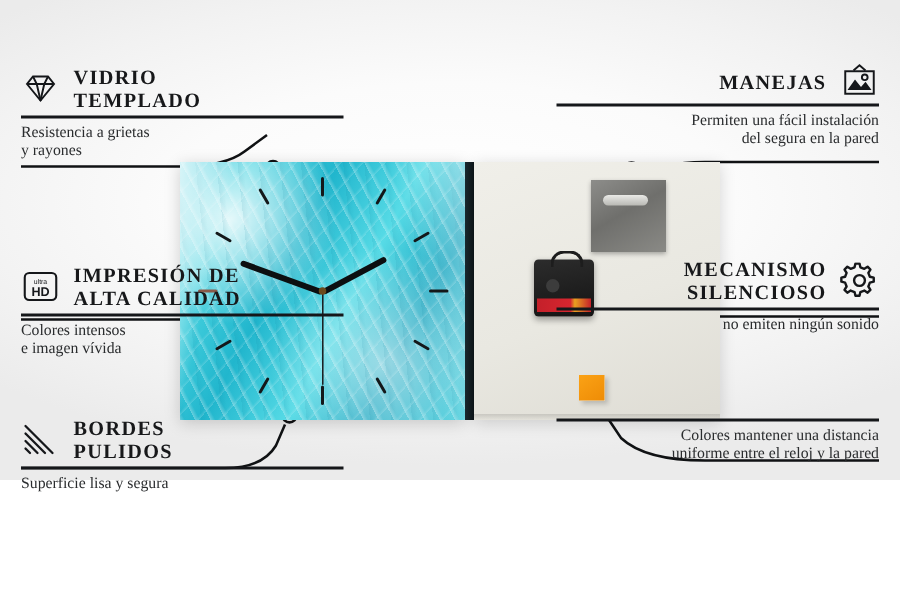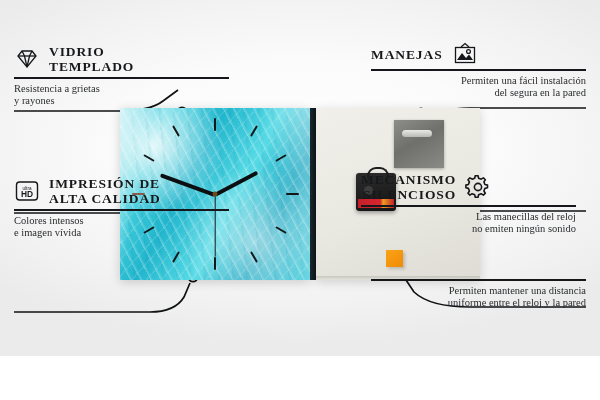--- a/index.html
+++ b/index.html
@@ -2,21 +2,21 @@
 <html><head>
 <meta charset="utf-8">
 <style>
   html,body{margin:0;padding:0;}
   body{
     width:600px;height:400px;overflow:hidden;
     font-family:"Liberation Serif",serif;
     background:#ffffff;
   }
   #stage{
-    position:relative;width:600px;height:356px;
+    position:relative;width:600px;height:320px;
     background:
       radial-gradient(ellipse 70% 55% at 50% 42%, #ffffff 0%, #fbfbfb 45%, #f2f2f2 78%, #ebebeb 100%);
   }
   
   .product{position:absolute;left:120px;top:108px;width:360px;height:172px;}
   .panel{position:absolute;top:0;height:172px;}
   .front{left:0;width:190px;
     background:
       radial-gradient(circle at 18% 22%, rgba(255,255,255,.85) 0%, rgba(255,255,255,0) 34%),
       radial-gradient(circle at 72% 78%, rgba(255,255,255,.55) 0%, rgba(255,255,255,0) 40%),
@@ -56,36 +56,36 @@
     border:2px solid #1d1d1d;border-bottom:none;border-radius:9px 9px 0 0;}
   .mech-label{position:absolute;left:2px;bottom:3px;width:36px;height:9px;
     background:linear-gradient(90deg,#c4202a 0%,#d6262f 62%,#e8a020 70%,#c4202a 100%);}
   .mech-knob{position:absolute;left:8px;top:13px;width:9px;height:9px;border-radius:50%;
     background:#3c3c3c;}
   .spacer{position:absolute;left:70px;top:142px;width:17px;height:17px;
     background:linear-gradient(145deg,#fba215,#ee8c06);box-shadow:2px 2px 3px rgba(0,0,0,.18);}
   
   .feat{position:absolute;width:215px;}
   .feat .head{display:flex;align-items:center;gap:9px;}
-  .feat.right .head{}
+  .feat.right .head{justify-content:flex-end;}
   .titlewrap{display:flex;flex-direction:column;}
   .t-line{font-size:13.5px;letter-spacing:.9px;color:#17181a;line-height:15px;
     font-variant:small-caps;text-transform:uppercase;font-weight:700;}
   .feat.right .t-line{text-align:right;}
   .rule{height:1.6px;background:#15171a;margin:3px 0 4px 0;}
   .sub{font-size:10.5px;line-height:12.5px;color:#2a2c2e;}
   .feat.right .sub{text-align:right;}
   .ico{width:26px;height:24px;flex:0 0 26px;display:block;}
   .feat.right .ico{order:2;}
   
   #f-glass{left:14px;top:44px;}
   #f-print{left:14px;top:176px;}
   #f-edges{left:14px;top:278px;}
   #f-hangs{left:371px;top:42px;}
-  #f-mech {left:361px;top:172px;}
+  #f-mech {left:371px;top:172px;}
   #f-foam {left:371px;top:276px;}
   #wires{position:absolute;left:0;top:0;width:600px;height:400px;pointer-events:none;}
 </style>
 </head>
 <body>
 
 <div id="stage">
 
   <svg id="wires" viewBox="0 0 600 400">
     <g fill="none" stroke="#101214" stroke-width="1.7">
@@ -178,20 +178,38 @@
       <div class="titlewrap">
         <div class="t-line">IMPRESIÓN DE</div>
         <div class="t-line">ALTA CALIDAD</div>
       </div>
     </div>
     <div class="rule"></div>
     <div class="sub">Colores intensos</div>
     <div class="sub">e imagen vívida</div>
   </div>
 
+  <div class="feat left" id="f-edges">
+    <div class="head">
+      <svg class="ico" viewBox="0 0 26 24">
+        <g stroke="#15171a" stroke-width="1.5" stroke-linecap="round">
+          <path d="M3,3 L21,21"></path>
+            <path d="M3,8 L16,21"></path>
+            <path d="M3,13 L11,21"></path>
+            <path d="M3,18 L6,21"></path>
+        </g>
+      </svg>
+      <div class="titlewrap">
+        <div class="t-line">BORDES</div>
+        <div class="t-line">PULIDOS</div>
+      </div>
+    </div>
+    <div class="rule"></div>
+    <div class="sub">Superficie lisa y segura</div>
+  </div>
 
   <div class="feat right" id="f-hangs">
     <div class="head">
       <svg class="ico" viewBox="0 0 26 24">
         <g fill="none" stroke="#15171a" stroke-width="1.3">
           <path d="M9,5 L13,1.5 L17,5"></path>
           <rect x="3.5" y="5.5" width="19" height="15"></rect>
           <path d="M5,18 L10,11 L14,16 L17,12.5 L21,18 Z" fill="#15171a" stroke="none"></path>
           <circle cx="16.5" cy="9.5" r="1.9"></circle>
         </g>
@@ -212,23 +230,22 @@
           <path d="M13,3.2 l2.6,1 l2.2,-1.4 l1.9,1.9 l-1.4,2.2 l1,2.6 l2.6,0.6 v2.7 l-2.6,0.6 l-1,2.6 l1.4,2.2 l-1.9,1.9 l-2.2,-1.4 l-2.6,1 l-0.6,2.5 h-2.7 l-0.6,-2.5 l-2.6,-1 l-2.2,1.4 l-1.9,-1.9 l1.4,-2.2 l-1,-2.6 l-2.5,-0.6 v-2.7 l2.5,-0.6 l1,-2.6 l-1.4,-2.2 l1.9,-1.9 l2.2,1.4 l2.6,-1 l0.6,-2.5 h2.7 Z" transform="translate(0.6,0)"></path>
           <circle cx="13" cy="12" r="3.6"></circle>
         </g>
       </svg>
       <div class="titlewrap">
         <div class="t-line">MECANISMO</div>
         <div class="t-line">SILENCIOSO</div>
       </div>
     </div>
     <div class="rule"></div>
-    <div class="sub">Las manecillas del reloj</div>
     <div class="sub">no emiten ningún sonido</div>
   </div>
 
   <div class="feat right" id="f-foam">
     <div class="rule"></div>
-    <div class="sub">Permiten mantener una distancia</div>
+    <div class="sub">Colores mantener una distancia</div>
     <div class="sub">uniforme entre el reloj y la pared</div>
   </div>
 
 </div>
 
 </body></html>

